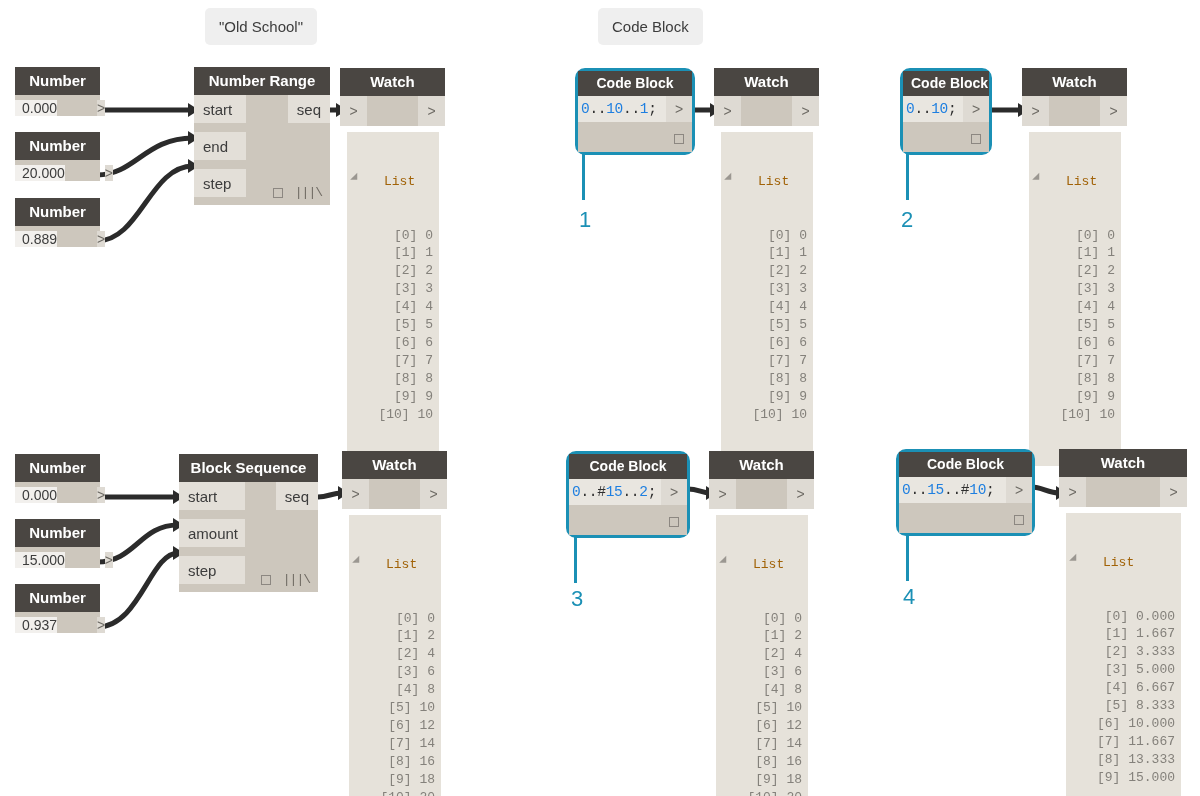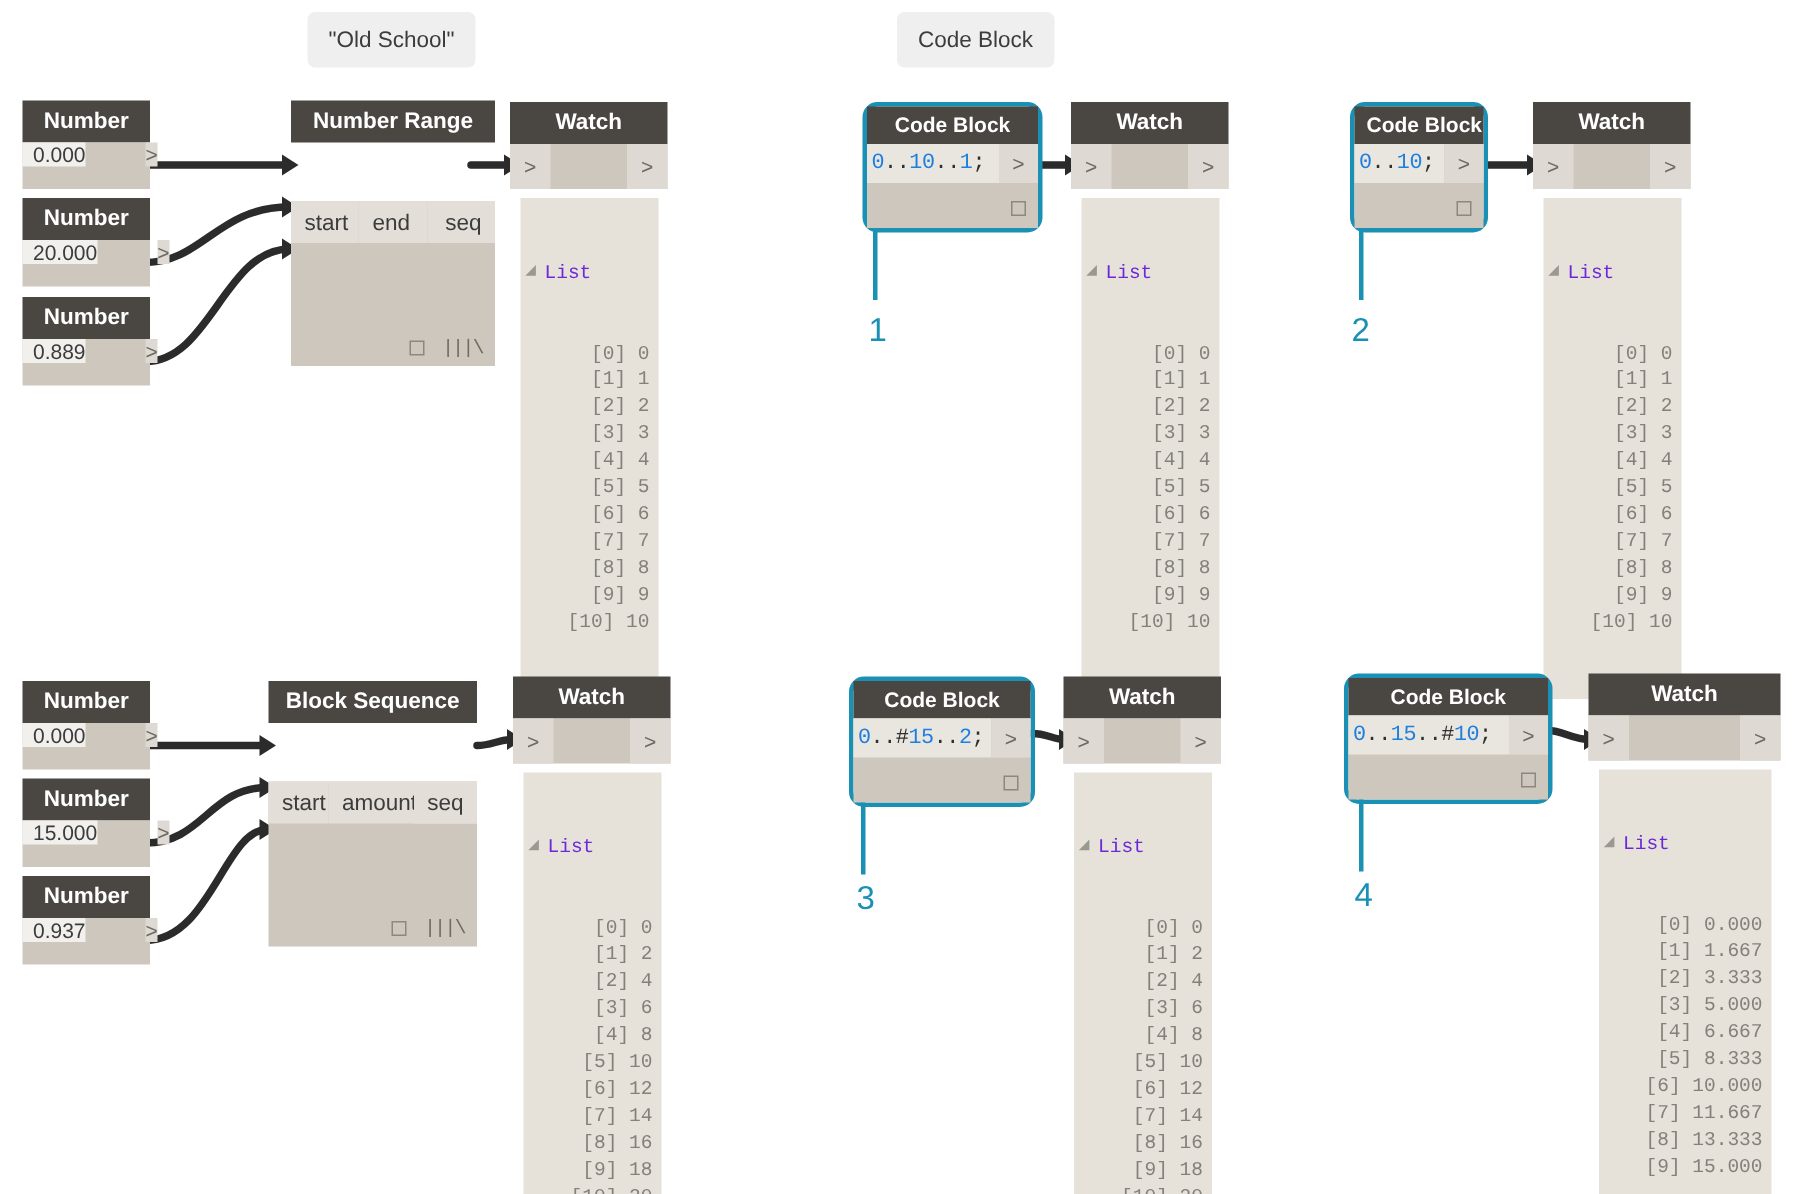--- a/index.html
+++ b/index.html
@@ -62,23 +62,23 @@
   .node-body {
     background: #cdc7bd;
     box-sizing: border-box;
     position: relative;
   }
 
   
   .num-node { width: 85px; }
   .num-row {
     display: flex;
-    align-items: flex-start;
+    align-items: flex-end;
     background: #cdc7bd;
-    height: 31px;
+    height: 21px;
     box-sizing: border-box;
     gap: 40px;
   }
   .num-val {
     flex: 1 1 auto;
     background: #f2f0ed;
     color: #3c3c3c;
     font-size: 14px;
     display: flex;
     align-items: center;
@@ -96,21 +96,21 @@
     box-sizing: border-box;
   }
 
   
   .fn-body {
     position: relative;
     padding: 0;
   }
   .fn-ports {
     display: flex;
-    margin-top: 39px;
+    flex-direction: column;
   }
   .fn-inport {
     background: #e3dfd8;
     color: #3c3c3c;
     font-size: 15px;
     height: 28px;
     display: flex;
     align-items: center;
     padding-left: 9px;
     box-sizing: border-box;
@@ -178,23 +178,22 @@
     padding: 5px 6px 7px 4px;
     box-sizing: border-box;
     font-family: "Liberation Mono", monospace;
     font-size: 13px;
     color: #84817b;
     line-height: 17.9px;
     white-space: pre;
   }
   .watch-listhdr {
     display: flex;
-    align-items: center;
-    gap: 5px;
-    color: #6d28d9;
+    gap: 26px;
+    color: #a16207;
   }
   .tri {
     width: 0; height: 0;
     border-left: 5px solid #9b9791;
     border-bottom: 5px solid transparent;
     border-top: 5px solid transparent;
     transform: rotate(45deg);
     margin-left: 2px;
   }
   .watch-row { text-align: right; }

